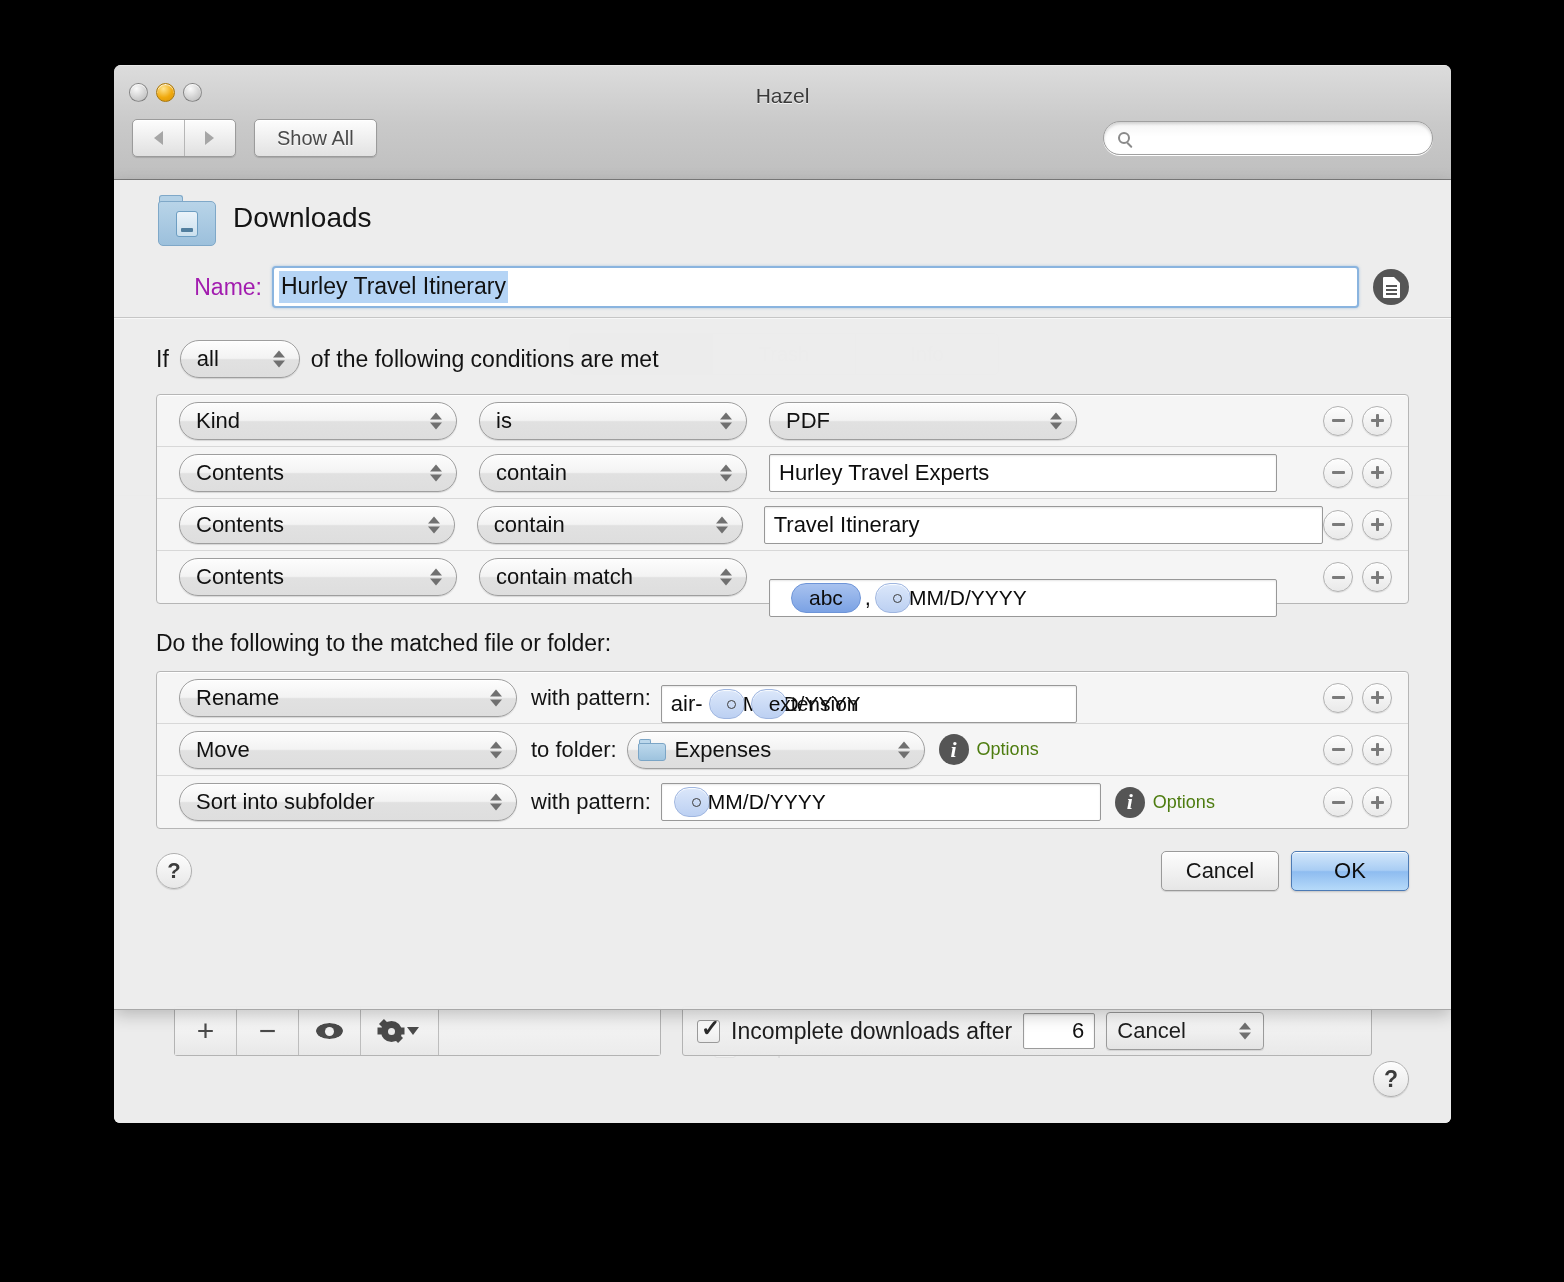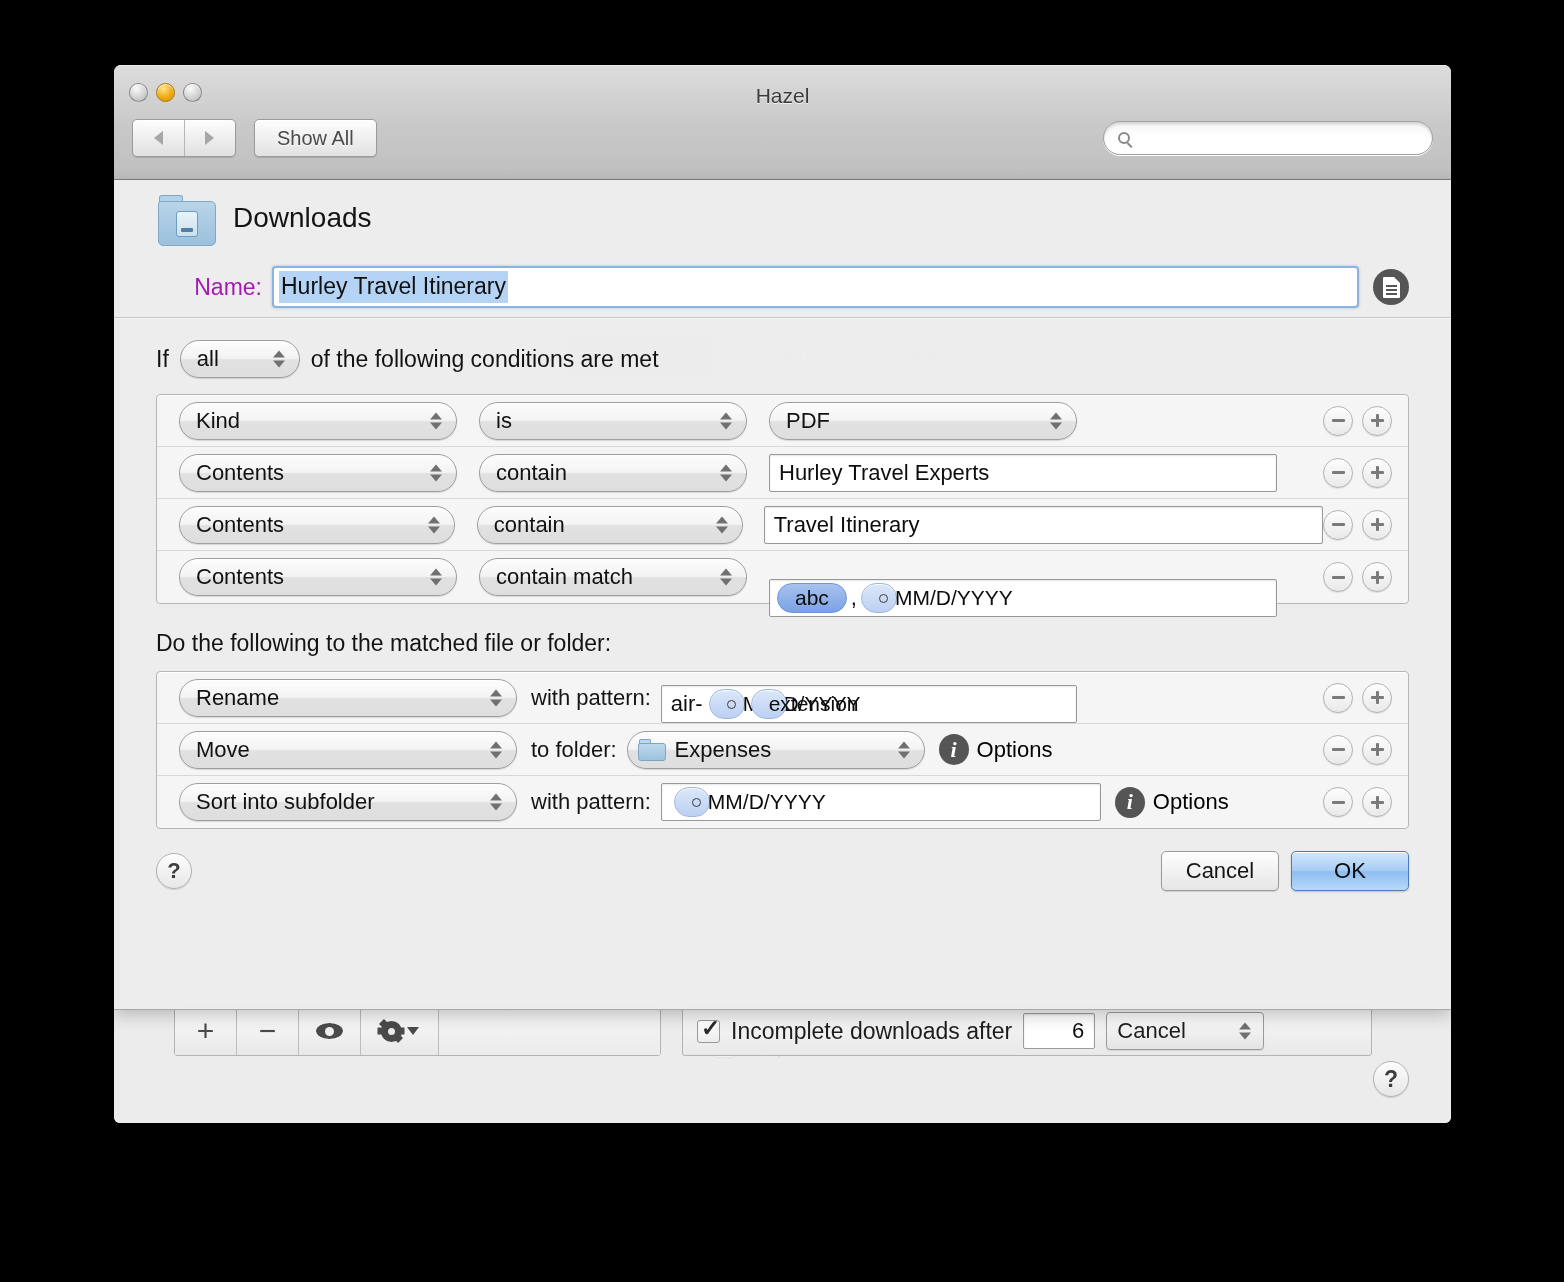--- a/index.html
+++ b/index.html
@@ -376,21 +376,21 @@
 
   .with-lbl { font-size: 22px; color: #141414; margin: 0 10px 0 14px; white-space: nowrap; }
 
   .opt-btn { display: flex; align-items: center; gap: 8px; margin-left: 14px; cursor: default; }
   .info-i {
     width: 30px; height: 31px; border-radius: 50%; background: #555;
     color: #fff; font-size: 22px; font-style: italic; font-weight: bold;
     display: flex; align-items: center; justify-content: center;
     font-family: "Liberation Serif", serif;
   }
-  .opt-txt { font-size: 22px; color: #000000; }
+  .opt-txt { font-size: 18px; color: #4d7c0f; }
 
   .mini-folder {
     width: 28px; height: 22px; flex: none; position: relative; margin-right: 9px;
   }
   .mini-folder .mf-body {
     position: absolute; left:0; top:4px; width: 28px; height: 18px;
     background: linear-gradient(to bottom,#bcd8ec,#9ec3de);
     border: 1px solid #7ba5c6; border-radius: 2px 3px 3px 3px;
   }
   .mini-folder .mf-tab {
@@ -666,21 +666,21 @@
                 <span class="s-down"></span>
               </span>
           </span>
           <span class="popup" style="width:268px; margin-left:22px;">
             <span>contain match</span>
             <span class="stepper">
                 <span class="s-up"></span>
                 <span class="s-down"></span>
               </span>
           </span>
-          <span class="textfield" style="width:508px; margin-left:22px; gap:4px; padding-left:7px;margin-top:42px;">
+          <span class="textfield" style="width:508px; margin-left:22px; gap:4px; padding-left:21px;margin-top:42px;">
             <span class="token dark">abc</span>
             <span style="font-size:22px;">,</span>
             <span class="token light">
               <span class="dot"></span>
               <span>MM/D/YYYY</span>
             </span>
           </span>
           <span class="pm-group">
             <span class="pm">
                 <span class="bar"></span>

